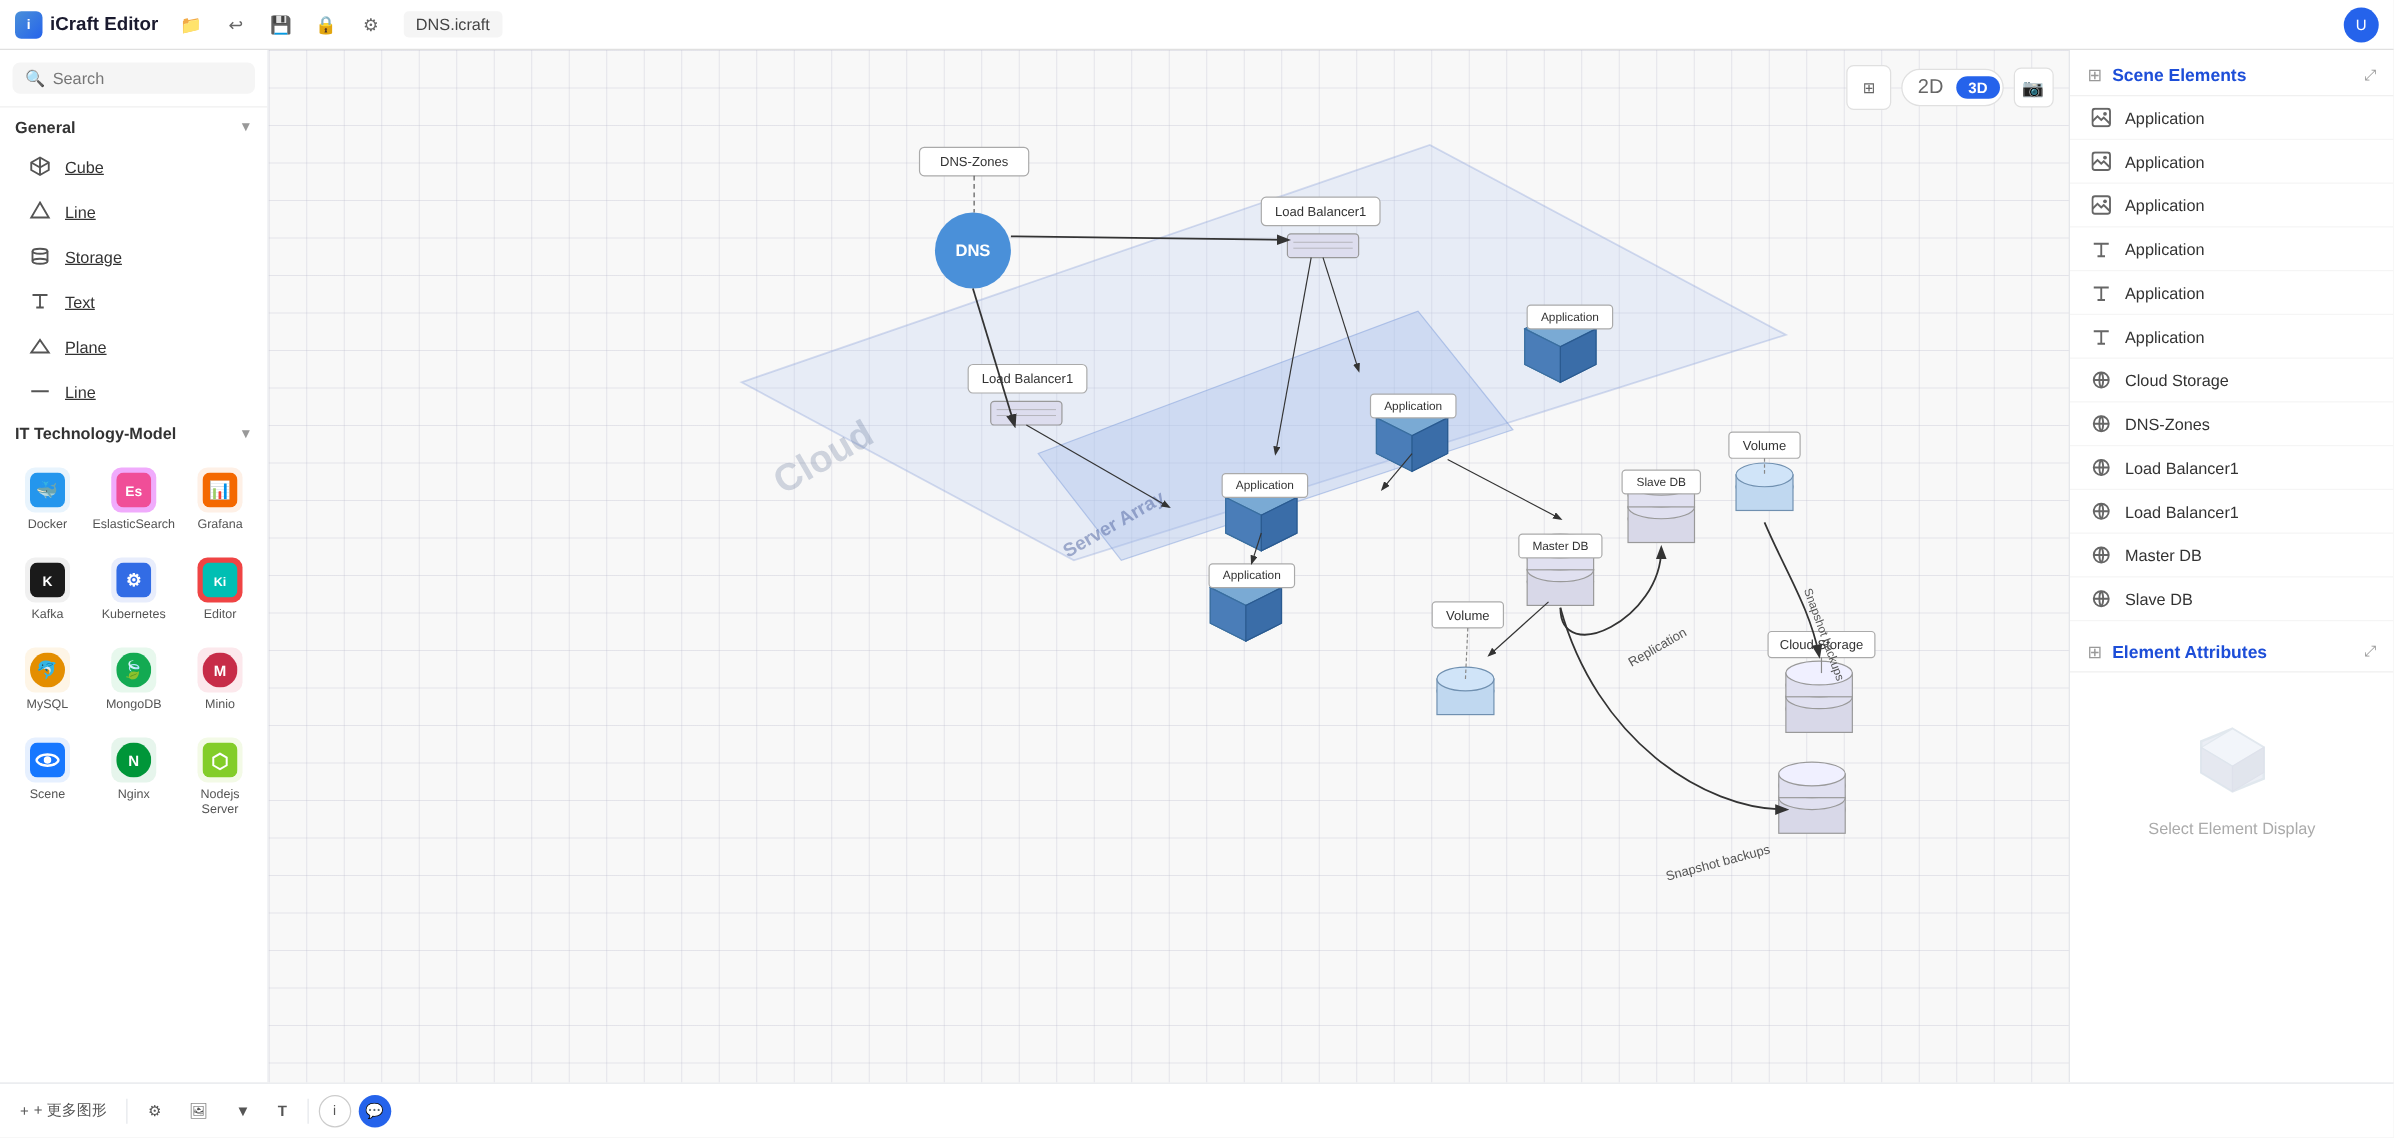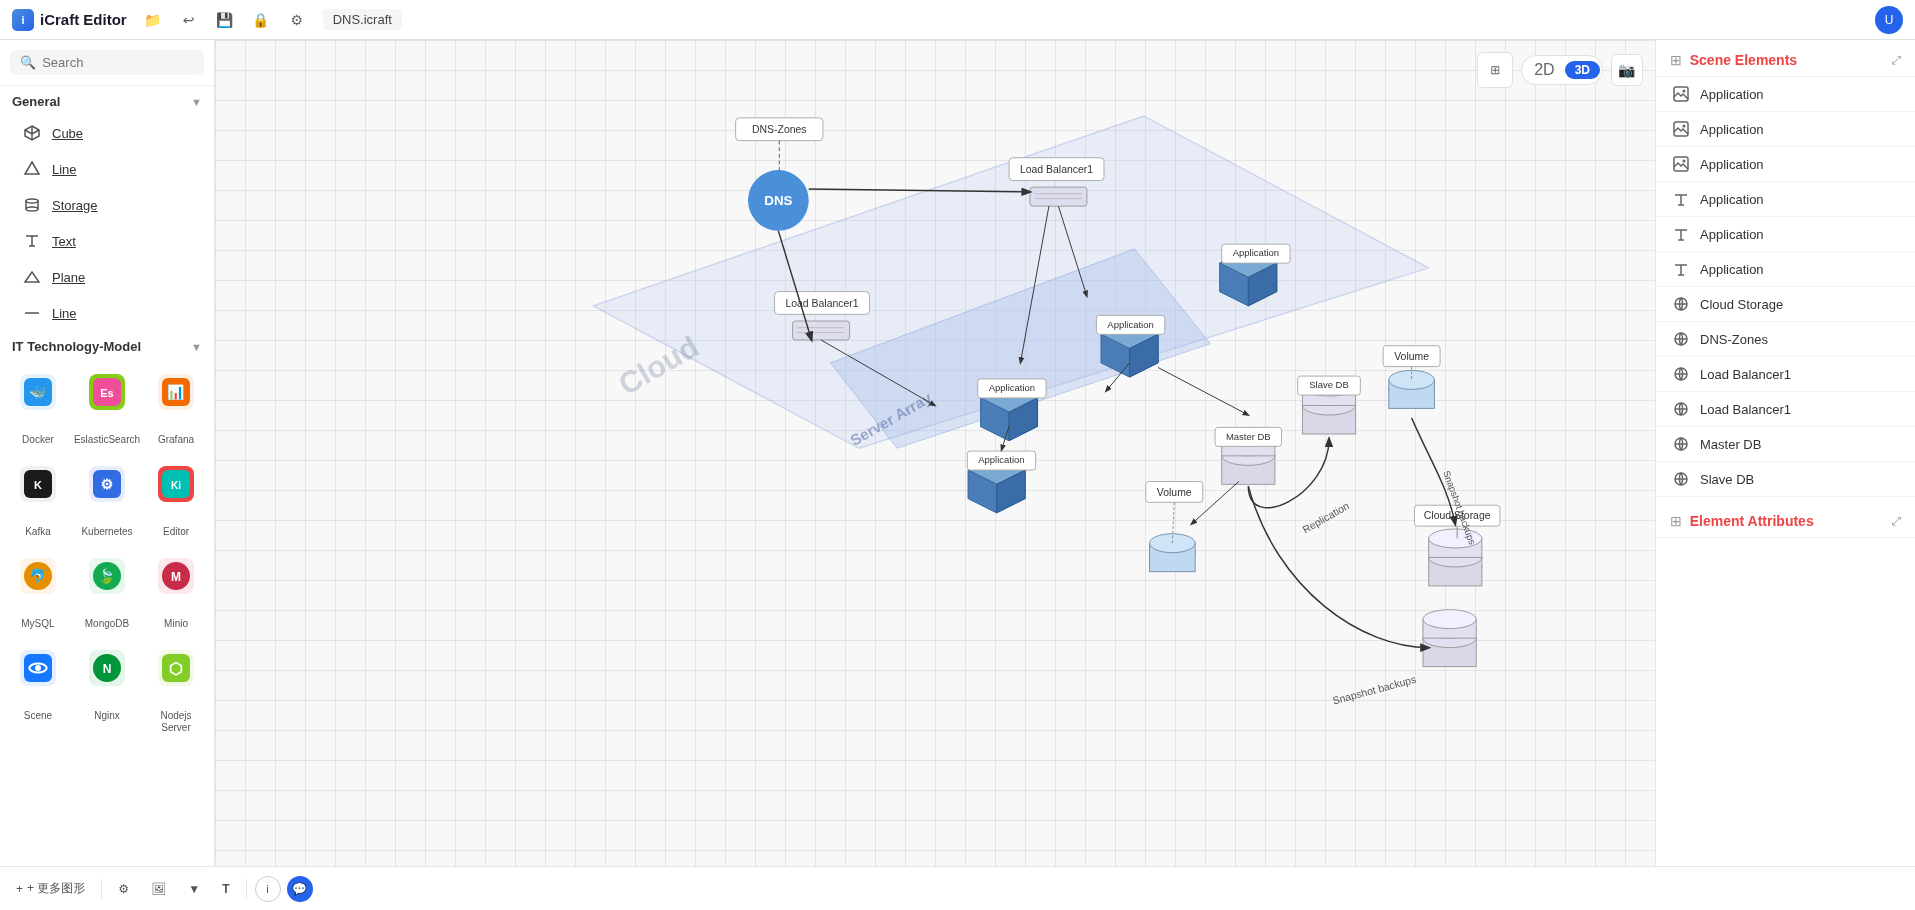--- a/index.html
+++ b/index.html
@@ -71,21 +71,21 @@
       padding: 7px 16px;
       cursor: pointer;
       border-radius: 4px;
       margin: 1px 6px;
     }
     .shape-icon { width: 20px; height: 20px; display: flex; align-items: center; justify-content: center; color: #555; }
     .shape-label { font-size: 13px; color: #333; text-decoration: underline; }
     .it-grid { display: grid; grid-template-columns: repeat(3, 1fr); gap: 4px; padding: 6px 10px; }
     .it-item { display: flex; flex-direction: column; align-items: center; gap: 4px; padding: 8px 4px; cursor: pointer; border-radius: 6px; }
     .it-icon { width: 36px; height: 36px; border-radius: 8px; display: flex; align-items: center; justify-content: center; font-size: 10px; font-weight: bold; }
-    .it-label { font-size: 10px; color: #555; text-align: center; line-height: 1.2; margin-top: 20px; }
+    .it-label { font-size: 10px; color: #555; text-align: center; line-height: 1.2; }
 
     
     .bottom-toolbar {
       height: 44px;
       background: #fff;
       border-top: 1px solid #e5e7eb;
       display: flex;
       align-items: center;
       padding: 0 8px;
       gap: 6px;
@@ -185,21 +185,21 @@
       flex-shrink: 0;
       overflow-y: auto;
     }
     .panel-section-header {
       display: flex;
       align-items: center;
       padding: 12px 14px 8px;
       border-bottom: 1px solid #f0f0f0;
       gap: 8px;
     }
-    .panel-section-title { font-size: 14px; font-weight: 600; color: #ef4444; flex: 1; }
+    .panel-section-title { font-size: 14px; font-weight: 600; color: #1d4ed8; flex: 1; }
     .panel-expand-btn { color: #999; cursor: pointer; font-size: 12px; }
 
     .scene-element-item {
       display: flex;
       align-items: center;
       gap: 10px;
       padding: 8px 16px;
       cursor: pointer;
       border-bottom: 1px solid #f5f5f5;
     }
@@ -336,21 +336,21 @@
         <div class="it-icon" style="background:#e8f4fd;">
           <svg width="28" height="28" viewBox="0 0 28 28">
               <rect width="28" height="28" rx="6" fill="#2496ed"></rect>
               <text x="14" y="19" text-anchor="middle" fill="white" font-size="14">🐳</text>
             </svg>
         </div>
         <span class="it-label">Docker</span>
       </div>
 
       <div class="it-item">
-        <div class="it-icon" style="background:#84cc16;text-decoration:underline;">
+        <div class="it-icon" style="background:#f0abfc;text-decoration:underline;">
           <svg width="28" height="28" viewBox="0 0 28 28">
               <rect width="28" height="28" rx="6" fill="#f04e98"></rect>
               <text x="14" y="19" text-anchor="middle" fill="white" font-size="11" font-weight="bold">Es</text>
             </svg>
         </div>
         <span class="it-label">EslasticSearch</span>
       </div>
 
       <div class="it-item">
         <div class="it-icon" style="background:#fef0e6;">
@@ -762,20 +762,31 @@
         <span class="element-label">Slave DB</span>
       </div>
     </div>
 
     <div class="panel-section-header" style="margin-top: 4px;">
       <span style="color:#999; font-size:14px;">⊞</span>
       <span class="panel-section-title">Element Attributes</span>
       <span class="panel-expand-btn">⤢</span>
     </div>
 
+    <div class="select-element-display">
+      <div style="opacity: 0.2;">
+        <svg width="60" height="60" viewBox="0 0 60 60" fill="none">
+          <polygon points="30,5 55,20 55,45 30,55 5,40 5,15" fill="#a0b0d0" stroke="#7090b0" stroke-width="2"></polygon>
+          <polygon points="30,5 55,20 30,35 5,20" fill="#c0d0e8" stroke="#7090b0" stroke-width="1"></polygon>
+          <polygon points="5,20 30,35 30,55 5,40" fill="#8090b8" stroke="#6080a8" stroke-width="1"></polygon>
+          <polygon points="55,20 30,35 30,55 55,40" fill="#7080a8" stroke="#6070a0" stroke-width="1"></polygon>
+        </svg>
+      </div>
+      <span class="select-element-text">Select Element Display</span>
+    </div>
   </div>
 </div>
 
 <div class="bottom-toolbar">
   <button class="toolbar-btn">
     <span>+</span>
     <span>+ 更多图形</span>
   </button>
   <div class="toolbar-divider"></div>
   <button class="toolbar-btn">

